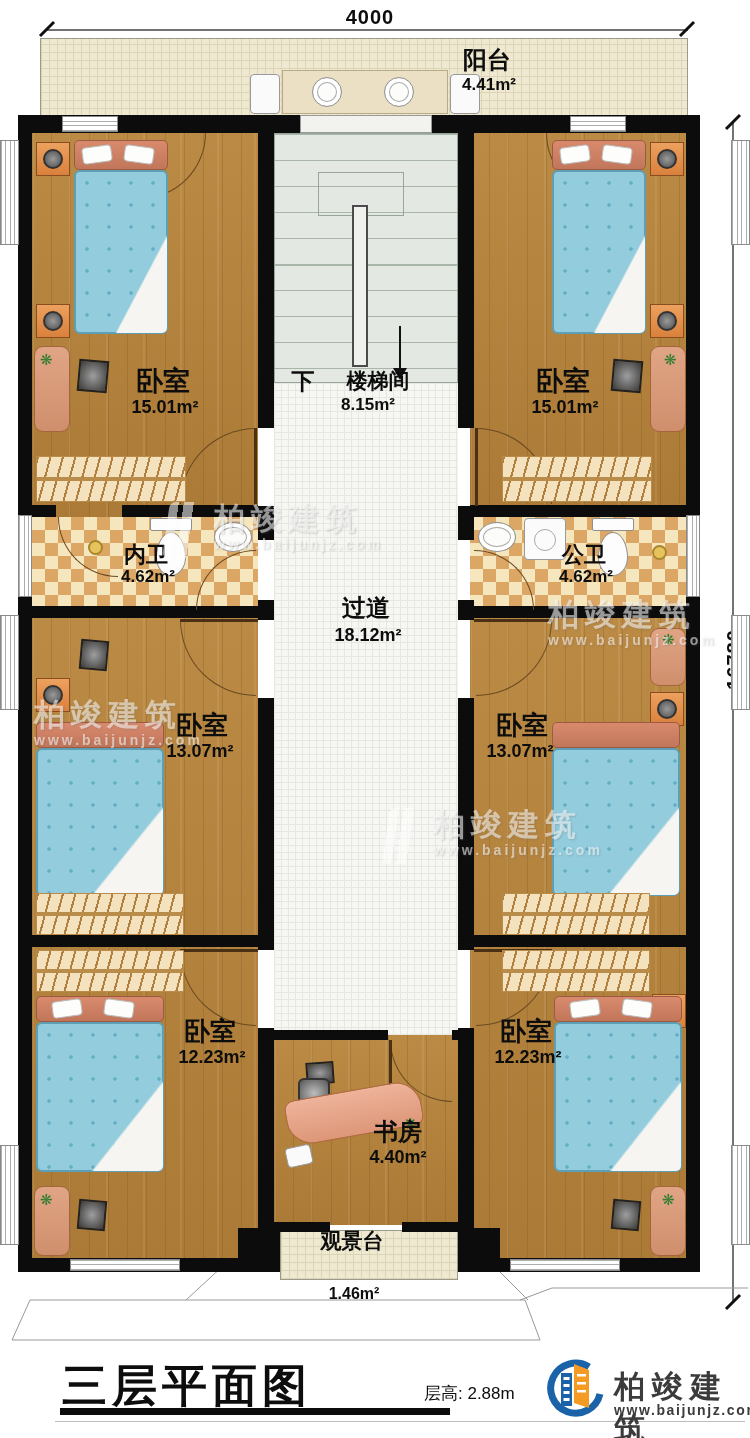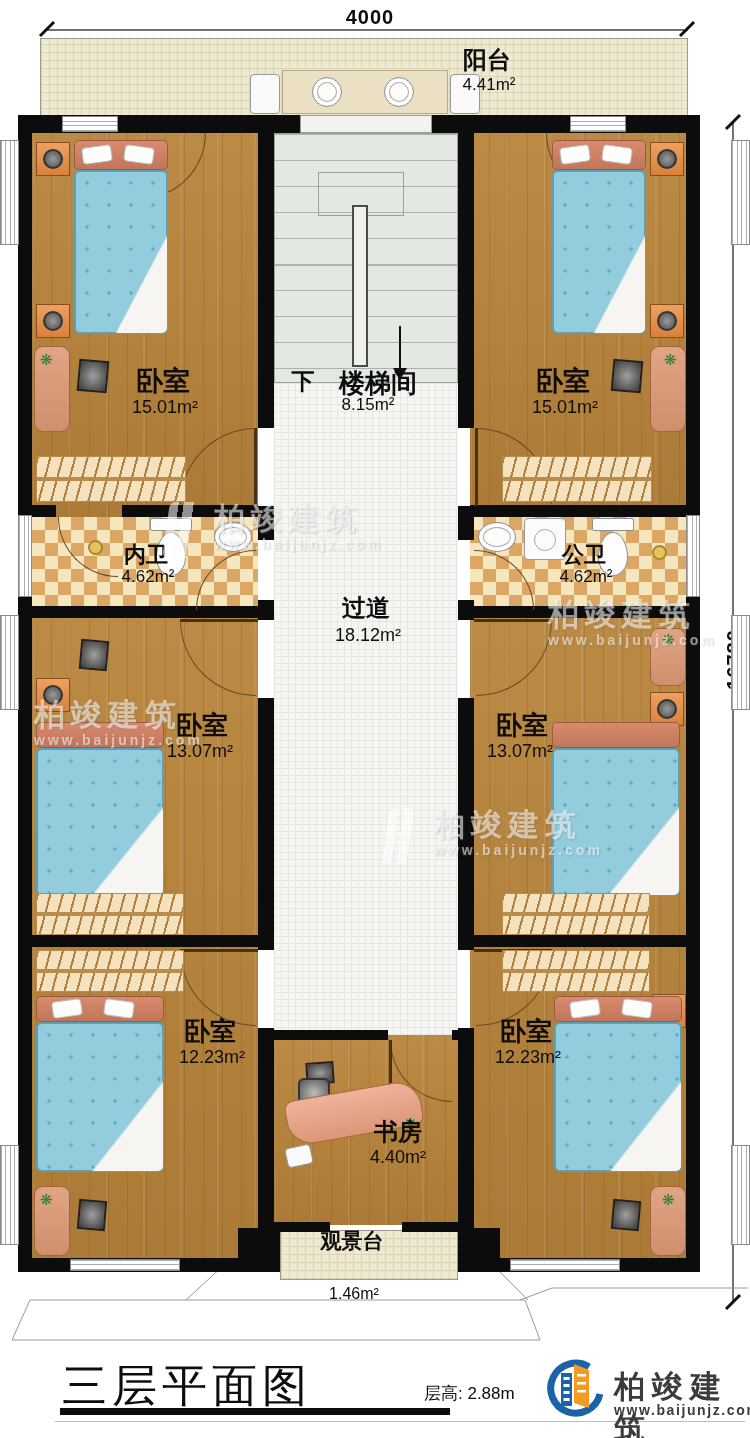--- a/index.html
+++ b/index.html
@@ -54,31 +54,31 @@
   .toilet-bowl{position:absolute;background:#fdfdfd;border:1px solid #8f8f8f;border-radius:50% 50% 50% 50%/58% 58% 42% 42%;}
   .sink{position:absolute;background:#fcfcfa;border:1px solid #8f8f8f;border-radius:50%;
     box-shadow:inset 0 0 0 4px #fff,inset 0 0 0 5px #aaa;}
   .washer{position:absolute;background:#fbfbfb;border:1px solid #9a9a9a;border-radius:4px;}
   .washer i{position:absolute;left:22%;top:25%;width:56%;height:56%;border:1px solid #aaa;border-radius:50%;}
   .lamp{position:absolute;border:2px solid #a8862c;border-radius:50%;background:#e6c35c;}
   .cab{position:absolute;background:#fafafa;border:1px solid #999;border-radius:4px;}
   .counter{position:absolute;background:#ece0c4;border:1px solid #b9ab87;}
   
   .rname{position:absolute;transform:translateX(-50%);font-weight:700;white-space:nowrap;line-height:1;}
-  .rarea{position:absolute;transform:translateX(-50%);font-weight:400;white-space:nowrap;line-height:1;}
+  .rarea{position:absolute;transform:translateX(-50%);font-weight:700;white-space:nowrap;line-height:1;}
   
   .wm{position:absolute;color:rgba(255,255,255,.55);text-shadow:1px 1px 2px rgba(100,100,100,.25);
       display:flex;align-items:flex-start;gap:8px;pointer-events:none;}
   .wm .wm-name{font-weight:700;font-size:31px;letter-spacing:6px;line-height:1.1;}
   .wm .wm-site{font-weight:700;font-size:14px;letter-spacing:3px;}
   .wm-logo{width:40px;height:56px;border-radius:6px;transform:skewX(-8deg);
     background:linear-gradient(90deg,rgba(255,255,255,.55) 0 9px,transparent 9px 14px,rgba(255,255,255,.55) 14px 24px,transparent 24px);}
   
   .dimtxt{position:absolute;font-weight:700;font-size:20px;letter-spacing:1px;text-align:center;}
-  .title-main{position:absolute;font-size:45px;font-weight:400;letter-spacing:5px;}
+  .title-main{position:absolute;font-size:45px;font-weight:700;letter-spacing:5px;}
   .title-scale{position:absolute;font-size:38px;font-weight:400;letter-spacing:2px;}
   .title-height{position:absolute;font-size:17px;font-weight:400;}
   .area-note{position:absolute;font-size:18px;font-weight:400;white-space:nowrap;}
   .brand-name{position:absolute;font-size:31px;font-weight:800;letter-spacing:7px;color:#3b3b3c;}
   .brand-site{position:absolute;font-size:14px;font-weight:700;letter-spacing:1.6px;color:#3b3b3c;}
   svg.lines{position:absolute;left:0;top:0;pointer-events:none;}
 </style>
 </head>
 <body>
 
@@ -291,21 +291,21 @@
   <div class="abs" style="left:298px;top:1078px;width:32px;height:30px;background:radial-gradient(#bdbdbd,#555);border:2px solid #333;border-radius:6px;"></div>
   <div class="abs" style="left:286px;top:1090px;width:136px;height:46px;background:linear-gradient(#eeb39a,#dd9678);border:1px solid #b06a42;border-radius:10px 26px 10px 26px;transform:rotate(-10deg);"></div>
   <div class="cab" style="left:286px;top:1146px;width:26px;height:20px;transform:rotate(-12deg);"></div>
   <div class="plant" style="left:404px;top:1116px;color:#2f7d32;">❋</div>
 
   <div class="rname" style="left:163px;top:368px;font-size:27px;">卧室</div>
   <div class="rarea" style="left:165px;top:398px;font-size:18px;">15.01m²</div>
   <div class="rname" style="left:563px;top:368px;font-size:27px;">卧室</div>
   <div class="rarea" style="left:565px;top:398px;font-size:18px;">15.01m²</div>
   <div class="rname" style="left:303px;top:370px;font-size:23px;">下</div>
-  <div class="rname" style="left:378px;top:370px;font-size:26px;">楼梯间</div>
+  <div class="rname" style="left:378px;top:370px;font-size:21px;">楼梯间</div>
   <div class="rarea" style="left:368px;top:396px;font-size:17px;">8.15m²</div>
   <div class="rname" style="left:146px;top:544px;font-size:22px;">内卫</div>
   <div class="rarea" style="left:148px;top:568px;font-size:17px;">4.62m²</div>
   <div class="rname" style="left:584px;top:544px;font-size:22px;">公卫</div>
   <div class="rarea" style="left:586px;top:568px;font-size:17px;">4.62m²</div>
   <div class="rname" style="left:366px;top:596px;font-size:24px;">过道</div>
   <div class="rarea" style="left:368px;top:626px;font-size:18px;">18.12m²</div>
   <div class="rname" style="left:202px;top:712px;font-size:26px;">卧室</div>
   <div class="rarea" style="left:200px;top:742px;font-size:18px;">13.07m²</div>
   <div class="rname" style="left:522px;top:712px;font-size:26px;">卧室</div>

